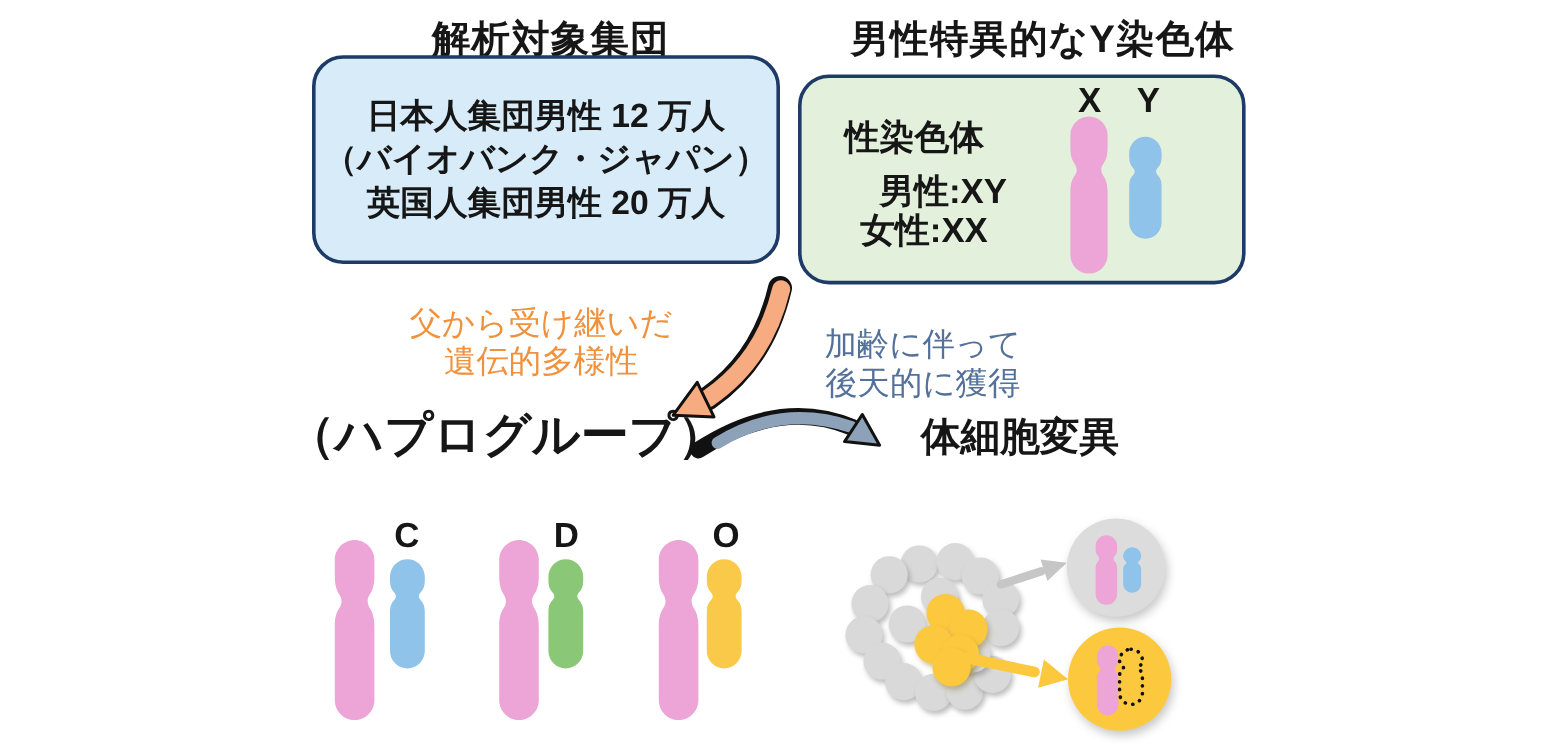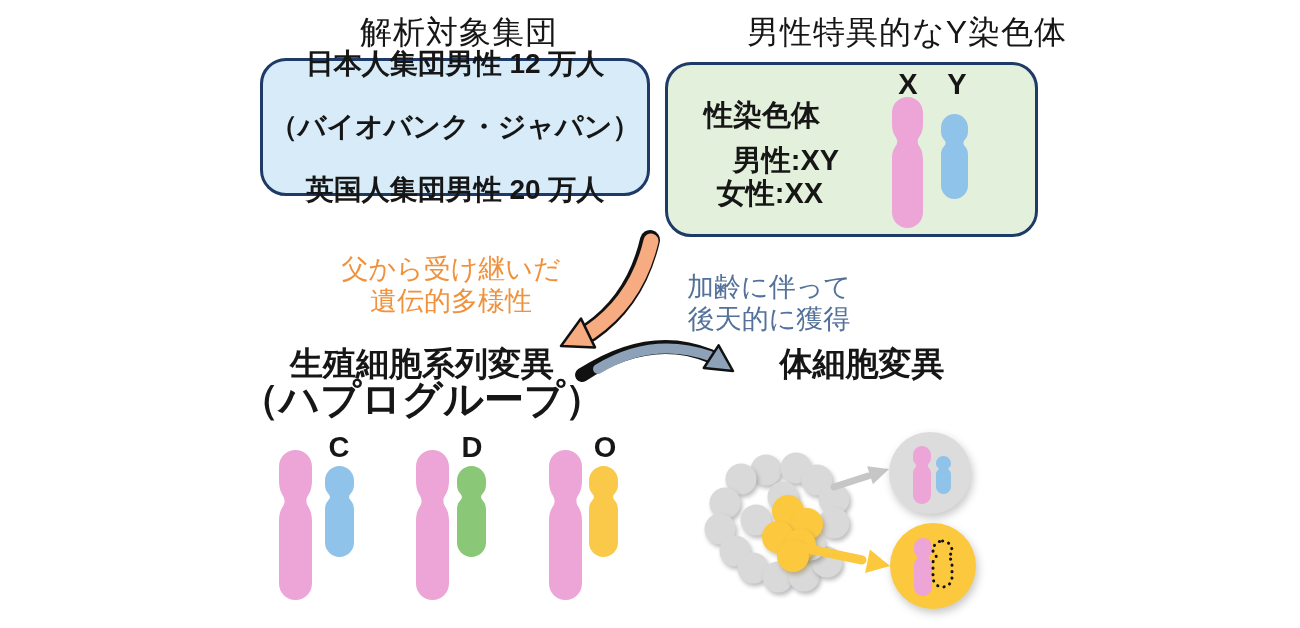--- a/index.html
+++ b/index.html
@@ -10,25 +10,25 @@
     --slate-text:#54719a; --slate-arrow:#8da2b8; --gray-arrow:#c6c6c6; --ink:#161616;
   }
   html,body{margin:0;padding:0;}
   body{width:1300px;height:628px;background:#ffffff;overflow:hidden;
        font-family:"Liberation Sans","DejaVu Sans",sans-serif;color:var(--ink);}
   .canvas{position:relative;width:1300px;height:628px;}
   .abs{position:absolute;}
   .ctr{transform:translateX(-50%);text-align:center;white-space:nowrap;}
   .title{font-size:32px;font-weight:700;letter-spacing:1px;}
   .box{position:absolute;border:3.5px solid var(--navy);border-radius:26px;box-sizing:border-box;}
-  .box.blue{background:var(--box-blue);left:260px;top:58px;width:390px;height:138px;
-            display:flex;flex-direction:column;justify-content:center;align-items:center;gap:27px;}
+  .box.blue{background:var(--box-blue);left:260px;top:46px;width:390px;height:174px;
+            display:flex;flex-direction:column;justify-content:center;align-items:center;}
   .box.green{background:var(--box-green);left:665px;top:62px;width:373px;height:175px;}
   .boxline{font-size:28px;font-weight:600;line-height:36px;white-space:nowrap;}
-  .jp{font-weight:400;}
+  .jp{font-weight:700;}
   .ann{font-size:27px;line-height:32px;font-weight:400;}
   .lbl1{font-size:33px;line-height:36px;font-weight:600;}
   .lbl2{font-size:40px;line-height:34px;font-weight:600;}
   .haplo{font-size:29px;font-weight:600;}
   .xy{font-size:29px;font-weight:600;}
   svg.art{position:absolute;left:0;top:0;pointer-events:none;}
   .f-pink{fill:var(--pink);} .f-blue{fill:var(--blue);} .f-green{fill:var(--green);}
   .f-yellow{fill:var(--yellow);}
   .cellg{fill:var(--cell-gray);filter:drop-shadow(2px 3px 2px rgba(110,110,110,.45));}
   .celly{fill:var(--cell-yellow);filter:drop-shadow(2px 3px 2px rgba(140,120,60,.45));}
@@ -37,49 +37,48 @@
   .arrow-over{fill:none;stroke-linecap:round;}
   .head{stroke:#111;stroke-width:2.5;stroke-linejoin:round;}
   .dottedY{fill:none;stroke:#111;stroke-width:3;stroke-dasharray:0.2 6.2;stroke-linecap:round;}
 </style>
 </head>
 <body>
 
 <div class="canvas">
 
   <div class="abs ctr title jp" style="left:459px;top:11px;">解析対象集団</div>
-  <div class="abs ctr title jp" style="left:907px;top:11px;">男性特異的なY染色体</div>
+  <div class="abs ctr title jp" style="left:869px;top:11px;">男性特異的なY染色体</div>
 
   <div class="box blue">
     <div class="boxline">日本人集団男性 12 万人</div>
     <div class="boxline">（バイオバンク・ジャパン）</div>
     <div class="boxline">英国人集団男性 20 万人</div>
   </div>
 
   <div class="box green"></div>
   <div class="abs ctr boxline" style="left:762px;top:97px;font-size:29px;">性染色体</div>
   <div class="abs ctr boxline" style="left:786px;top:142px;font-size:29px;">男性:XY</div>
   <div class="abs ctr boxline" style="left:770px;top:175px;font-size:29px;">女性:XX</div>
   <div class="abs ctr xy" style="left:908px;top:68px;">X</div>
   <div class="abs ctr xy" style="left:957px;top:68px;">Y</div>
 
   <div class="abs ctr ann" style="left:451px;top:253px;color:var(--orange-text);">
     <div>父から受け継いだ</div>
     <div>遺伝的多様性</div>
   </div>
   <div class="abs ctr" style="left:422px;top:346px;">
-    <div class="lbl1">生殖細胞系列変異</div>
     <div class="lbl2">（ハプログループ）</div>
   </div>
 
   <div class="abs ctr ann" style="left:769px;top:271px;color:var(--slate-text);">
     <div>加齢に伴って</div>
     <div>後天的に獲得</div>
   </div>
-  <div class="abs ctr" style="left:850px;top:346px;margin-left:12px;">
+  <div class="abs ctr" style="left:850px;top:346px;">
     <div class="lbl1">体細胞変異</div>
   </div>
 
   <div class="abs ctr haplo" style="left:339px;top:431px;">C</div>
   <div class="abs ctr haplo" style="left:472px;top:431px;">D</div>
   <div class="abs ctr haplo" style="left:605px;top:431px;">O</div>
 
   <svg class="art" width="1300" height="628" viewBox="0 0 1300 628">
 
     <g transform="translate(892,97)">

